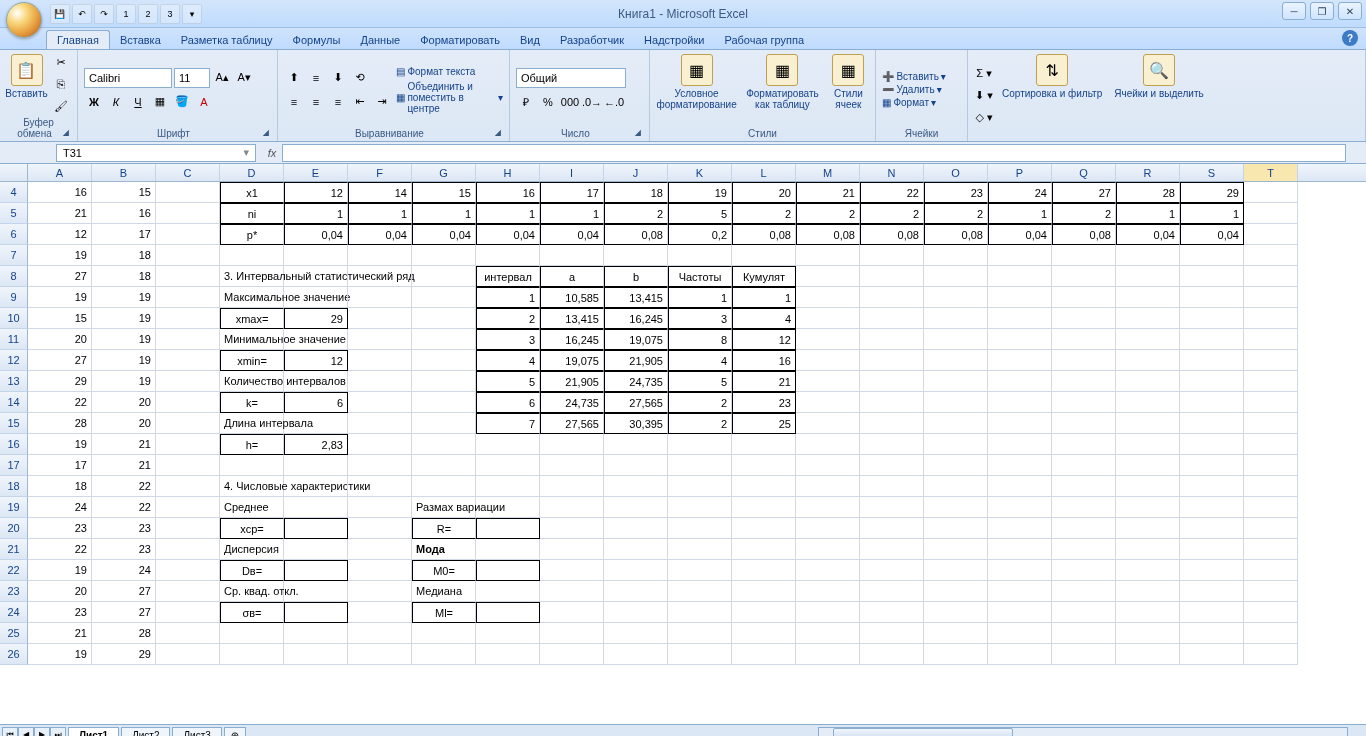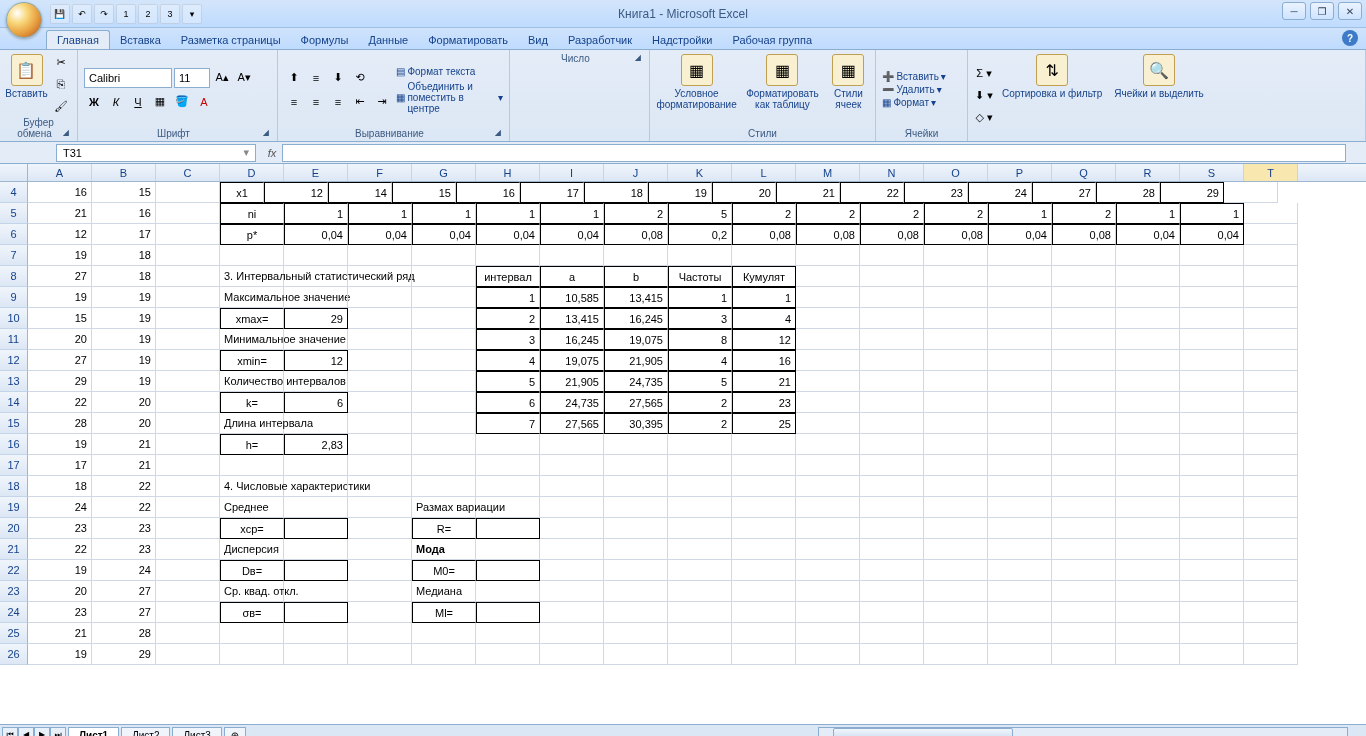--- a/index.html
+++ b/index.html
@@ -88,21 +88,21 @@
   <div class="win-controls">
     <div class="win-btn">─</div>
     <div class="win-btn">❐</div>
     <div class="win-btn">✕</div>
   </div>
 </div>
 
 <div class="ribbon-tabs">
   <div class="tab active"><span>Главная</span></div>
   <div class="tab"><span>Вставка</span></div>
-  <div class="tab"><span>Разметка страницы</span></div>
+  <div class="tab"><span>Разметка таблицу</span></div>
   <div class="tab"><span>Формулы</span></div>
   <div class="tab"><span>Данные</span></div>
   <div class="tab"><span>Форматировать</span></div>
   <div class="tab"><span>Вид</span></div>
   <div class="tab"><span>Разработчик</span></div>
   <div class="tab"><span>Надстройки</span></div>
   <div class="tab"><span>Рабочая группа</span></div>
   <div class="help-icon">?</div>
 </div>
 
@@ -167,20 +167,32 @@
             <span>▤</span>
             <span>Формат текста</span>
           </div>
         <div class="chk-lbl"><span>▦</span><span>Объединить и поместить в центре</span> ▾</div>
       </div>
     </div>
     <div class="rgroup-label"><span>Выравнивание</span><span class="dlg">◢</span></div>
   </div>
 
   <div class="rgroup" style="width:140px">
+    <div class="rgroup-body">
+      <div class="col-stack" style="gap:4px">
+        <input class="fmt-sel" value="Общий" style="">
+        <div class="row-tools">
+          <div class="tbtn">₽</div>
+          <div class="tbtn">%</div>
+          <div class="tbtn">000</div>
+          <div class="tbtn">.0→</div>
+          <div class="tbtn">←.0</div>
+        </div>
+      </div>
+    </div>
     <div class="rgroup-label"><span>Число</span><span class="dlg">◢</span></div>
   </div>
 
   <div class="rgroup" style="width:226px">
     <div class="rgroup-body">
       <div class="big-btn">
         <div class="icn">▦</div>
         <div class="lbl">Условное форматирование</div>
       </div>
       <div class="big-btn">
@@ -258,21 +270,21 @@
       <div class="ch" style="width: 64px;">R</div>
       <div class="ch" style="width: 64px;">S</div>
       <div class="ch sel" style="width: 54px;">T</div>
     </div>
   <div class="rows" id="rows">
       <div class="row">
         <div class="rh">4</div>
         <div class="cell r " style="width: 64px;">16</div>
         <div class="cell r " style="width: 64px;">15</div>
         <div class="cell  " style="width: 64px;"></div>
-        <div class="cell c bt bbo bl" style="width: 44px;">x1</div>
+        <div class="cell c bt bbo bl" style="width: 64px;">x1</div>
         <div class="cell r bt bbo bl" style="width: 64px;">12</div>
         <div class="cell r bt bbo bl" style="width: 64px;">14</div>
         <div class="cell r bt bbo bl" style="width: 64px;">15</div>
         <div class="cell r bt bbo bl" style="width: 64px;">16</div>
         <div class="cell r bt bbo bl" style="width: 64px;">17</div>
         <div class="cell r bt bbo bl" style="width: 64px;">18</div>
         <div class="cell r bt bbo bl" style="width: 64px;">19</div>
         <div class="cell r bt bbo bl" style="width: 64px;">20</div>
         <div class="cell r bt bbo bl" style="width: 64px;">21</div>
         <div class="cell r bt bbo bl" style="width: 64px;">22</div>

